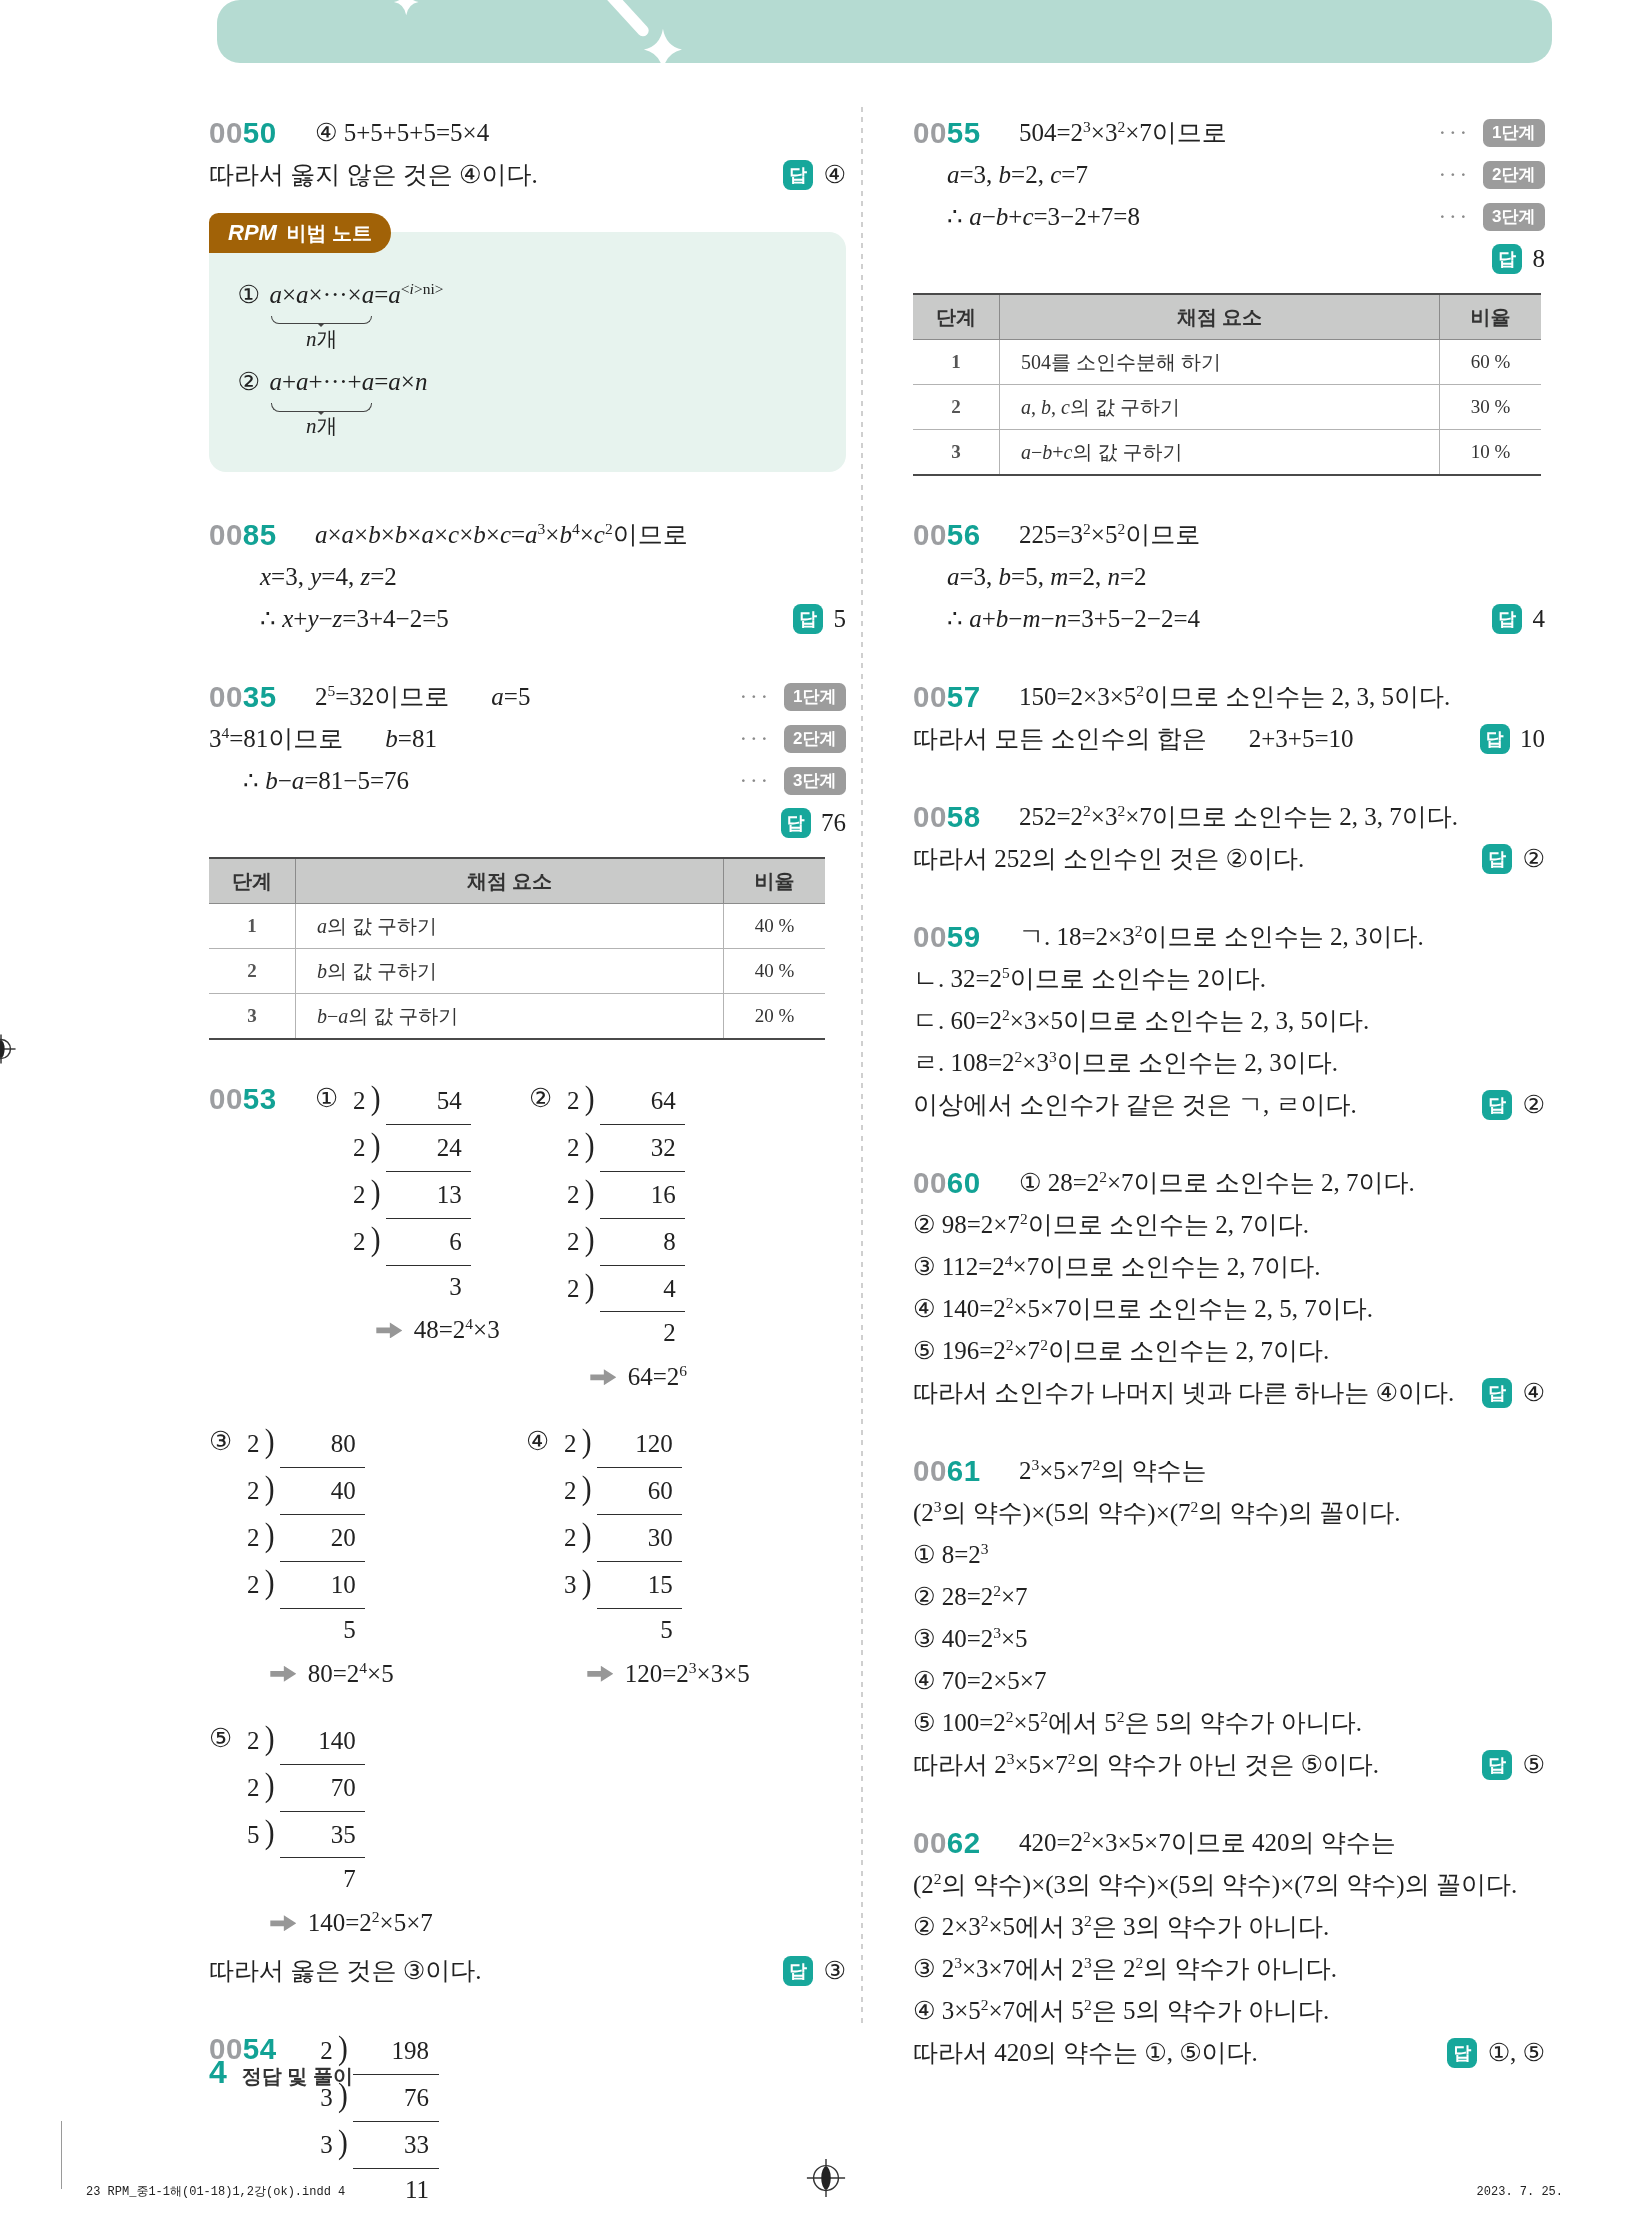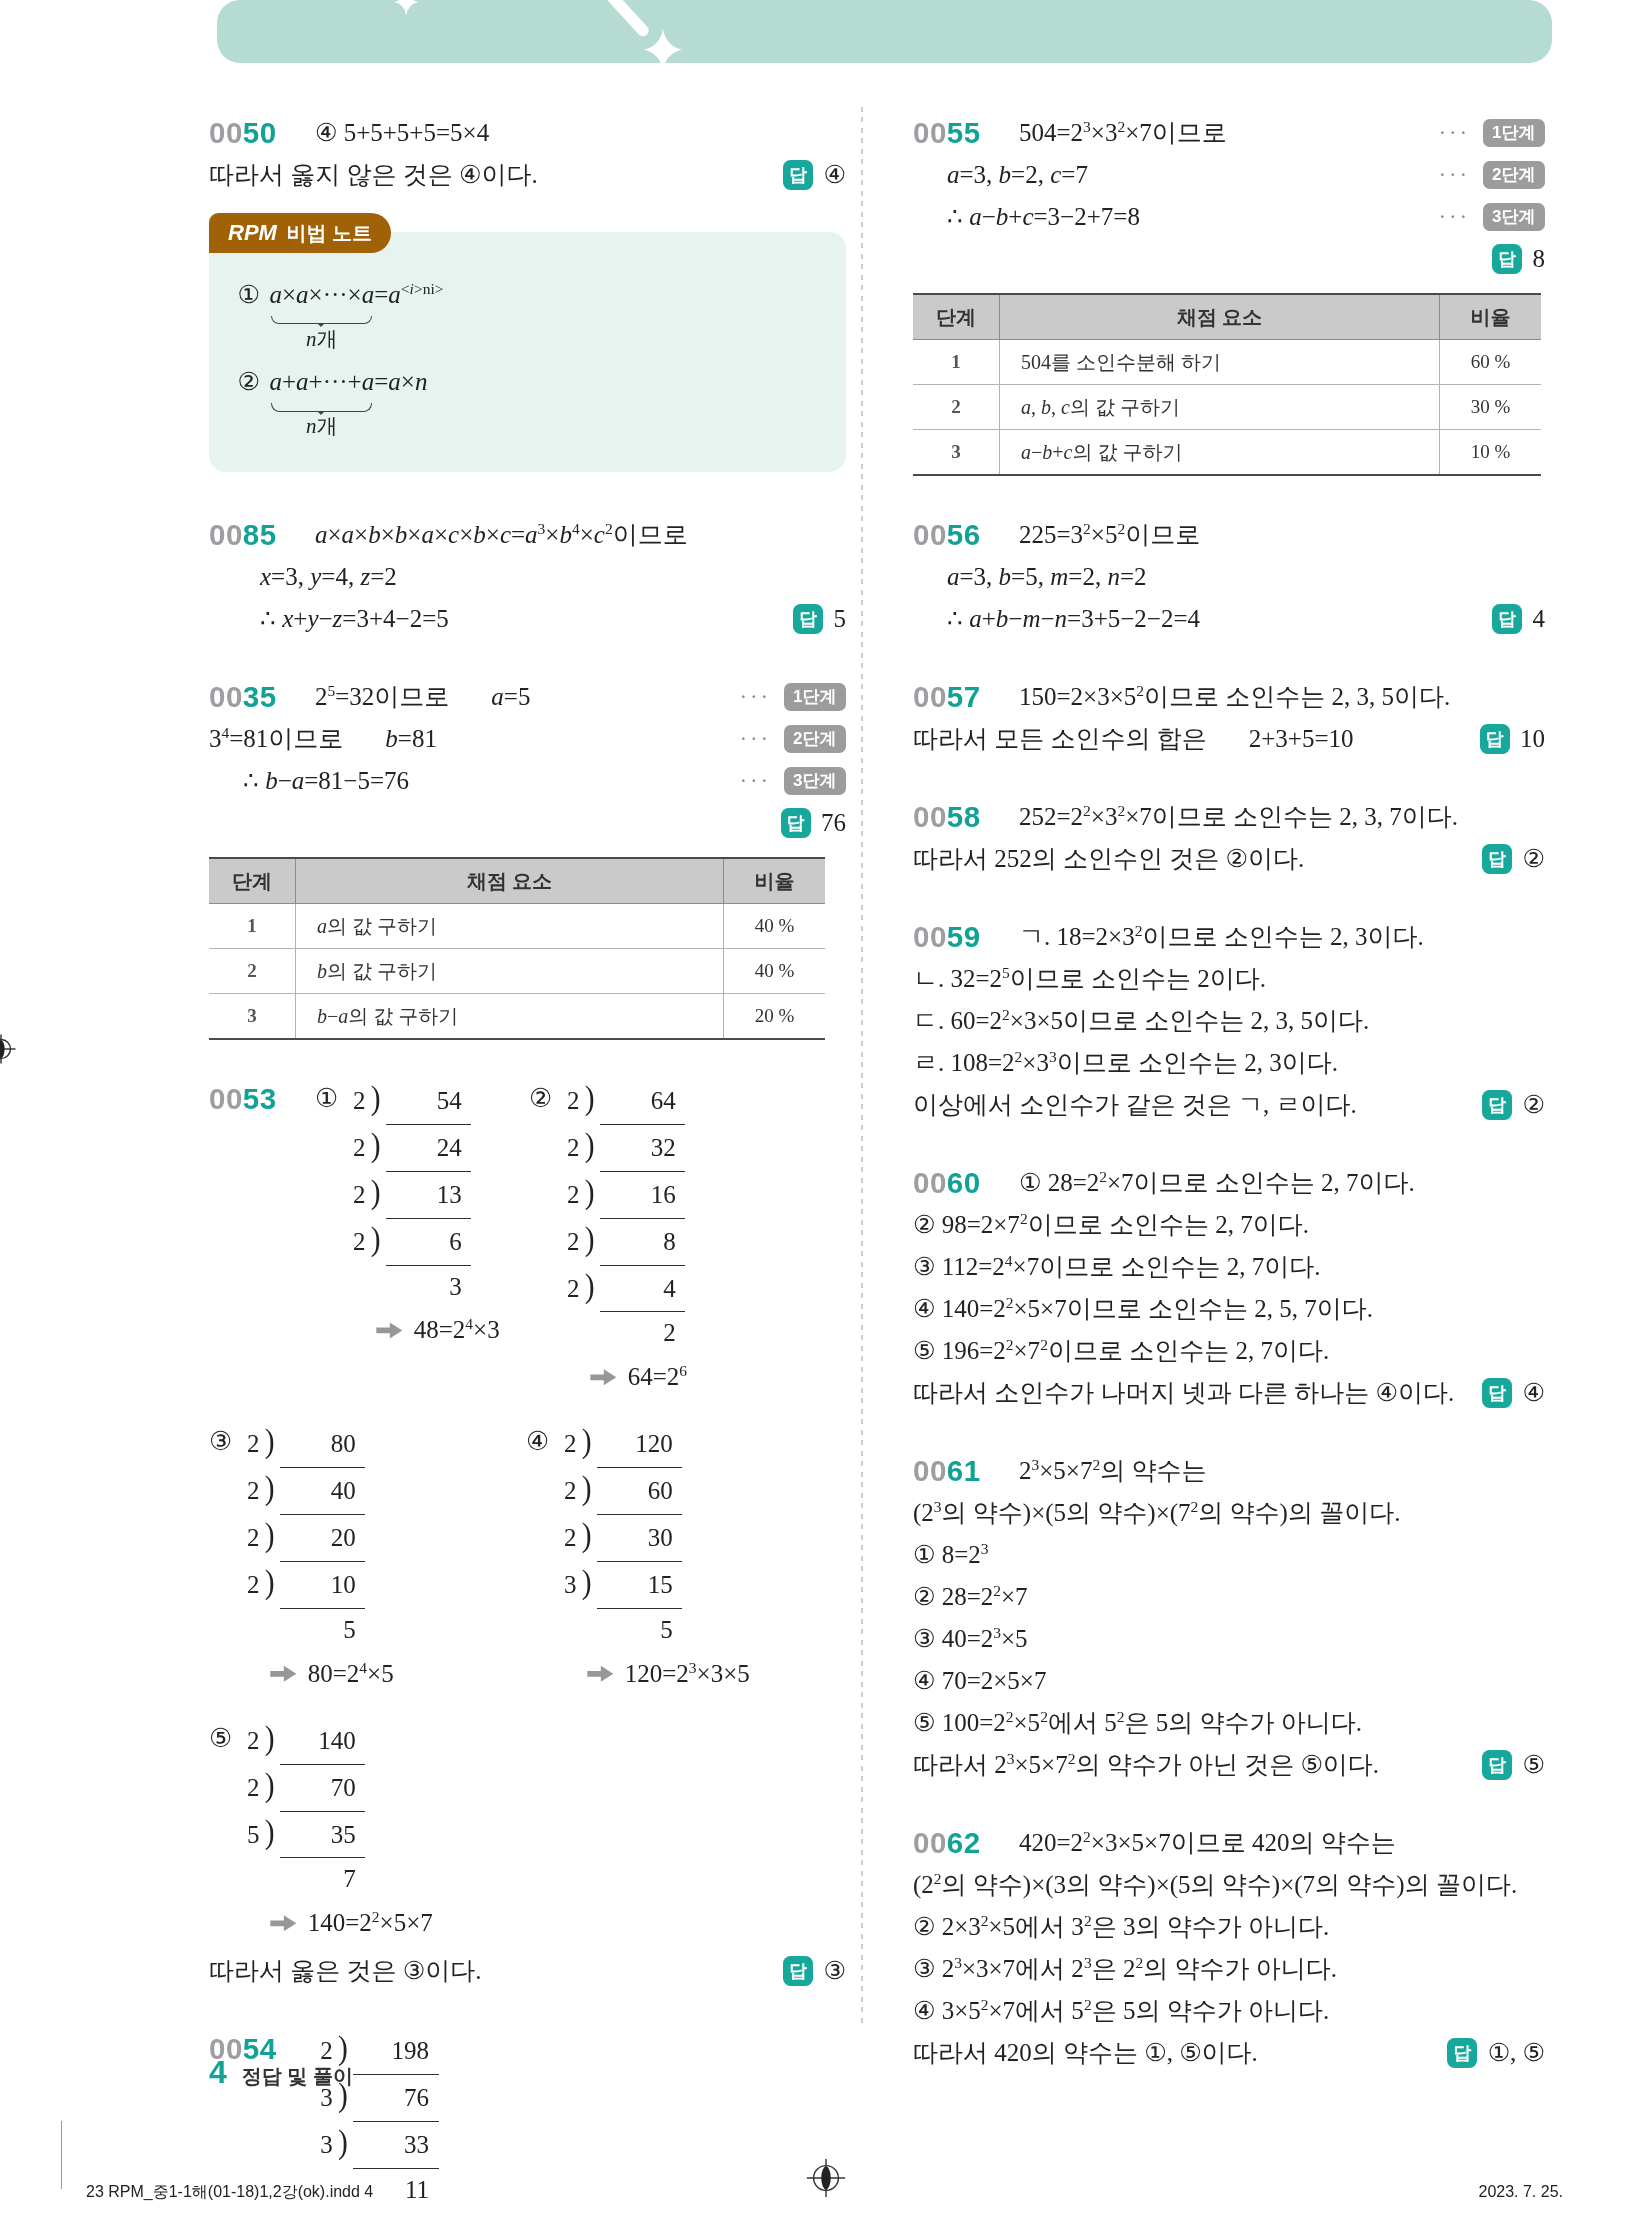--- a/index.html
+++ b/index.html
@@ -84,21 +84,21 @@
   .lad-cell-1{flex:none;width:214px;}
   .lad-cell-3{flex:none;width:317px;}
   .lad-row{display:flex;align-items:flex-start;margin-top:23px;}
   .pull-up{margin-top:-42px;}
 
   
   .page-footer{position:absolute;left:209px;top:2051px;display:flex;align-items:baseline;}
   .page-num{color:#12a295;font-family:"Liberation Sans","DejaVu Sans",sans-serif;font-weight:bold;font-size:32px;}
   .page-label{margin-left:15px;font-family:"Liberation Sans","DejaVu Sans",sans-serif;font-weight:bold;font-size:20px;color:#333;}
   .print-footer{position:absolute;left:0;top:2165px;width:100%;height:48px;
-                font-family:Liberation Sans, sans-serif;font-size:16px;color:#222;}
+                font-family:Liberation Mono, monospace;font-size:12px;color:#222;}
   .pf-left{position:absolute;left:86px;top:5.7px;}
   .pf-right{position:absolute;right:84px;top:5.7px;}
   .pf-mark{position:absolute;left:805px;top:-7.6px;}
   .pf-tick{position:absolute;left:61px;top:2121px;width:1px;height:68px;background:#9a9a9a;}
   .edge-mark{position:absolute;left:-15px;top:1033px;}
 </style>
 </head>
 <body>
 
 <div class="page">

